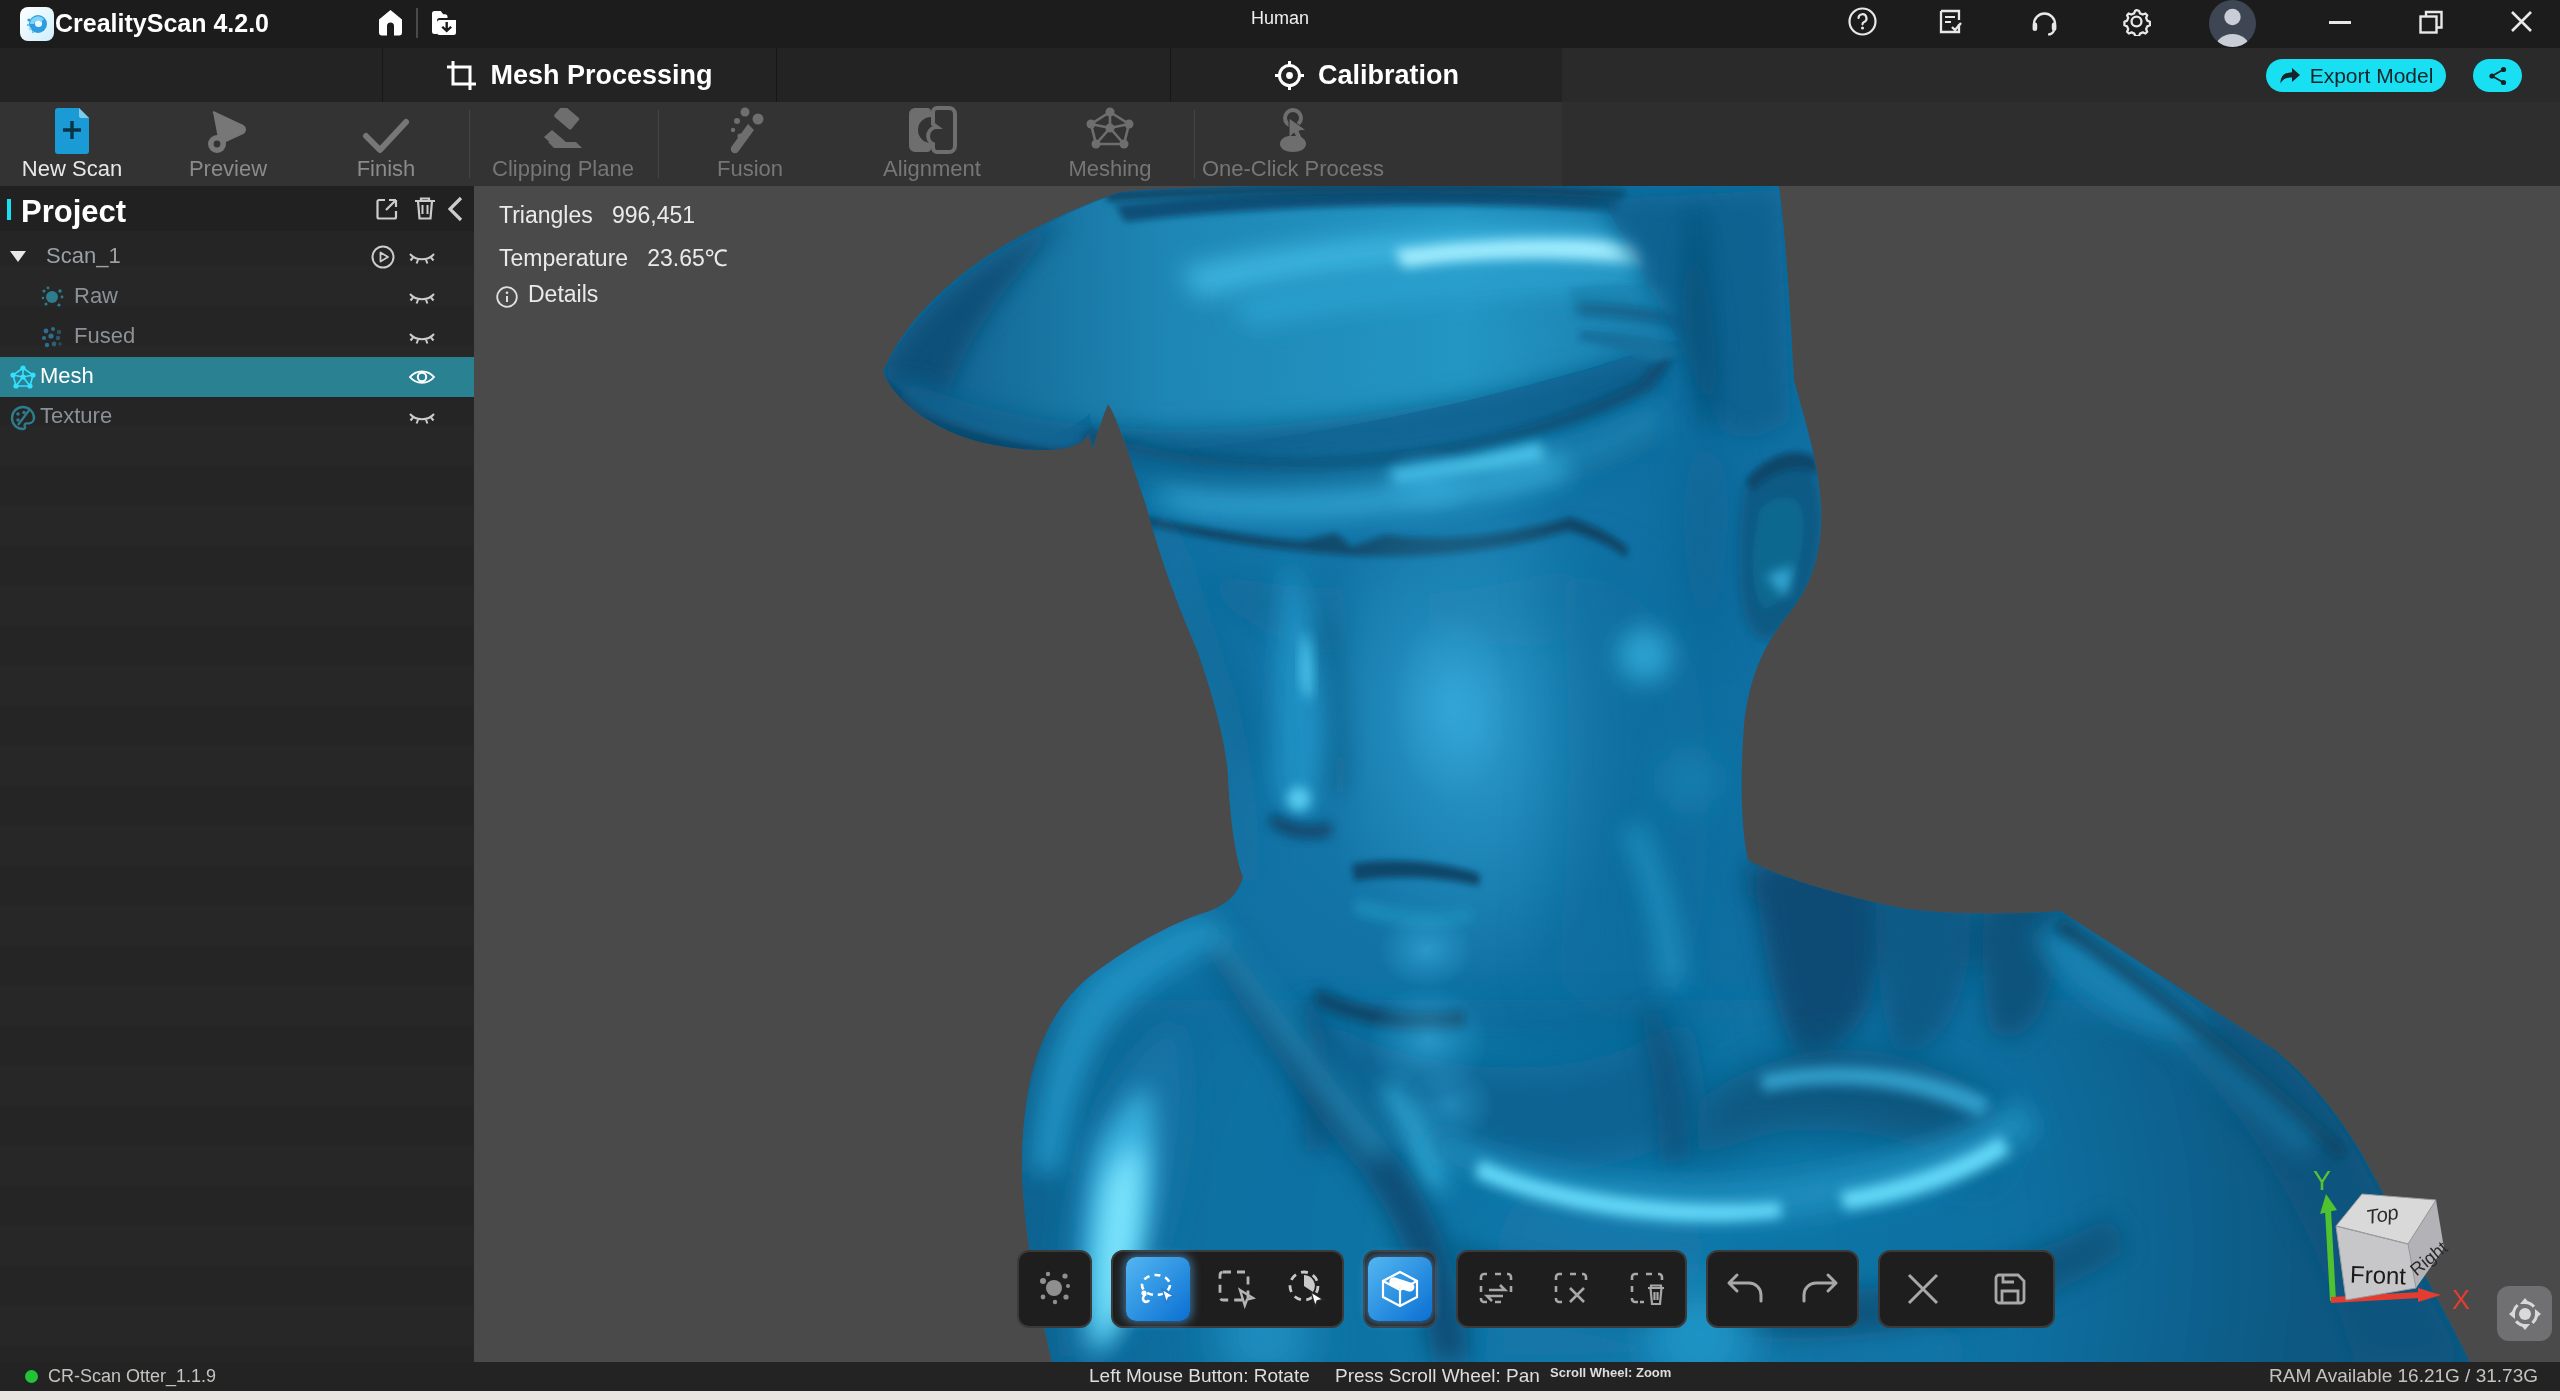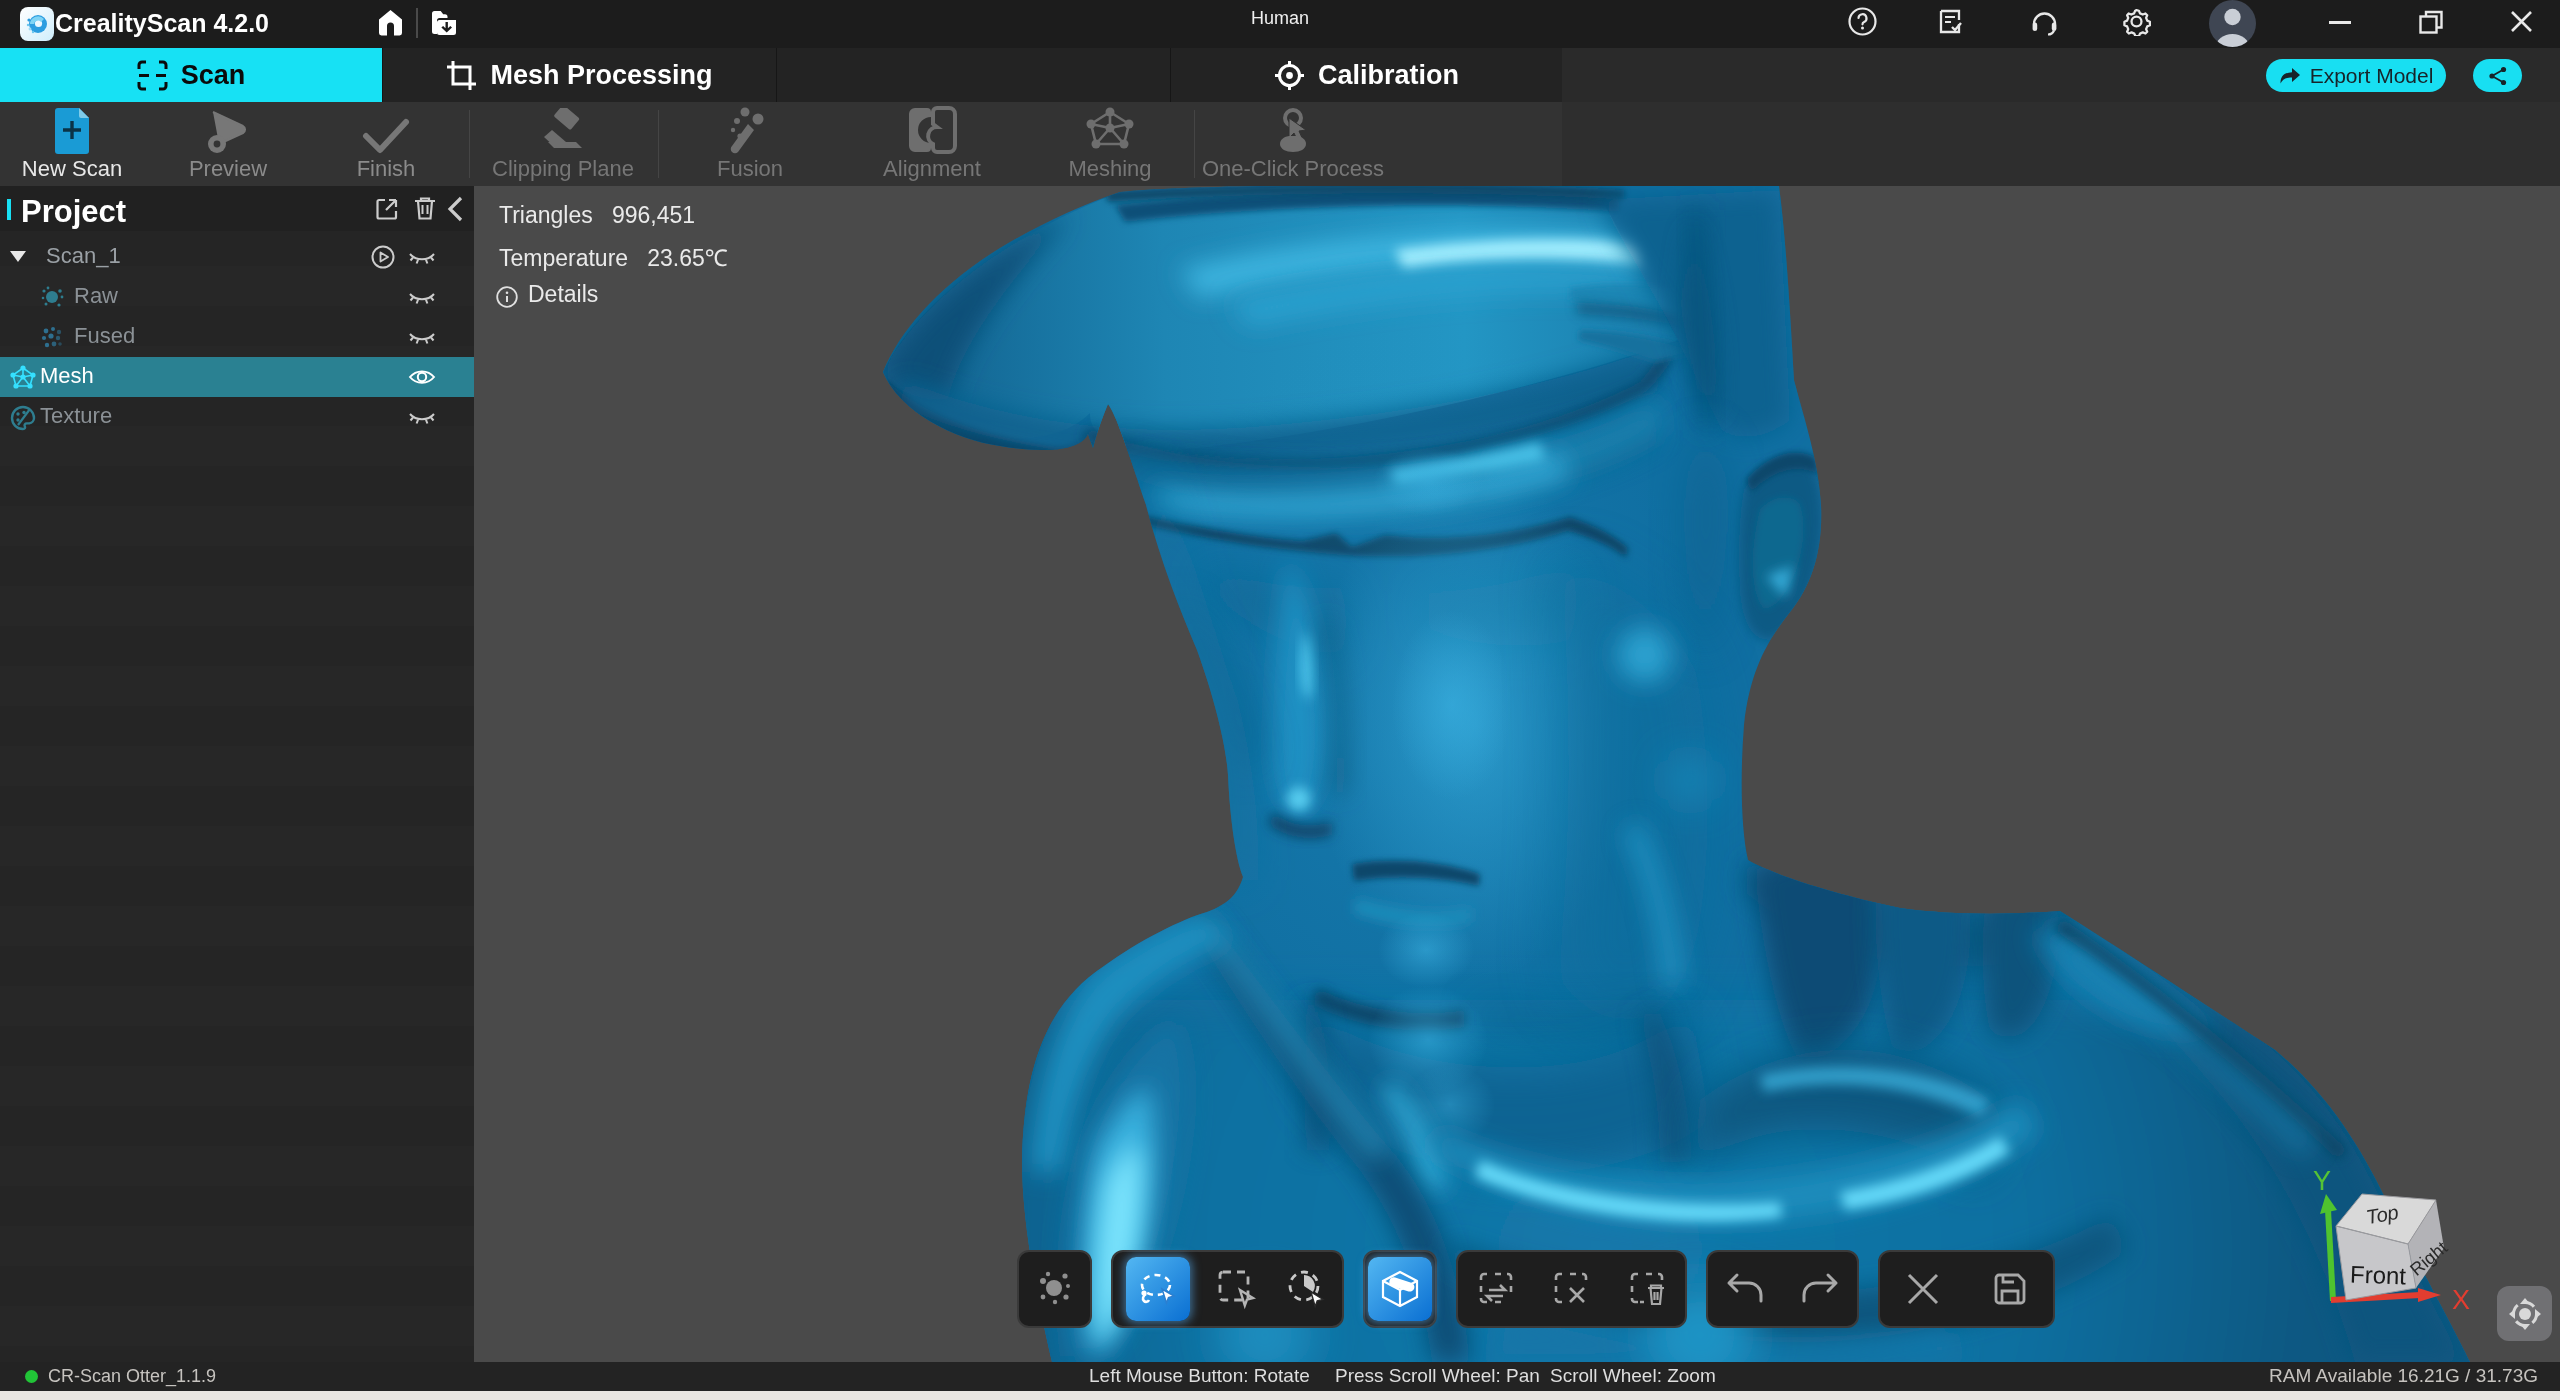--- a/index.html
+++ b/index.html
@@ -88,32 +88,20 @@
   <svg class="abs" style="left:2419px;top:10px;" width="24" height="24" viewBox="0 0 24 24">
       <rect x="1.5" y="6.5" width="16" height="16" fill="none" stroke="#e8e8e8" stroke-width="2.4"></rect>
       <path d="M7 6.5 V2 h15.5 v15.5 H17.5" fill="none" stroke="#e8e8e8" stroke-width="2.4"></path>
     </svg>
   <svg class="abs" style="left:2510px;top:10px;" width="23" height="23" viewBox="0 0 23 23">
       <path d="M2 2 L21 21 M21 2 L2 21" stroke="#e8e8e8" stroke-width="2.6"></path>
     </svg>
 </div>
 
 <div id="tabs">
-  <div class="tab" id="tabScan">
-      <svg width="31" height="31" viewBox="0 0 31 31">
-        <g fill="none" stroke="#0b0b0b" stroke-width="3">
-          <path d="M2 9 V5 a3 3 0 0 1 3-3 H9"></path>
-          <path d="M22 2 h4 a3 3 0 0 1 3 3 v4"></path>
-          <path d="M29 22 v4 a3 3 0 0 1-3 3 h-4"></path>
-          <path d="M9 29 H5 a3 3 0 0 1-3-3 v-4"></path>
-          <path d="M2 15.5 h10 M19 15.5 h10"></path>
-        </g>
-      </svg>
-      <span>Scan</span>
-    </div>
   <div class="tab" id="tabMesh">
       <svg width="31" height="31" viewBox="0 0 31 31">
         <g fill="none" stroke="#ffffff" stroke-width="3">
           <path d="M7 1 v23 h23"></path>
           <path d="M1 7 h23 v23"></path>
         </g>
       </svg>
       <span>Mesh Processing</span>
     </div>
   <div class="tab" id="tabCal">
@@ -656,16 +644,16 @@
         <circle cx="20" cy="20" r="11.5" fill="none" stroke="#f2f2f2" stroke-width="3" stroke-dasharray="10 8"></circle>
       </svg>
 </div>
 </div>
 
 <div id="statusbar">
   <div class="abs" style="left:25px;top:8px;width:13px;height:13px;border-radius:50%;background:#21c437;"></div>
   <div id="stext" class="abs" style="left:48px;top:4px;font-size:18px;">CR-Scan Otter_1.1.9</div>
   <div id="stext" class="abs" style="left:1089px;top:3px;color:#dedede;font-size:19px;">Left Mouse Button: Rotate</div>
   <div id="stext" class="abs" style="left:1335px;top:3px;color:#dedede;font-size:19px;">Press Scroll Wheel: Pan</div>
-  <div id="stext" class="abs" style="left:1550px;top:3px;color:#dedede;font-size:19px;">Scroll Wheel: Zoom</div>
+  <div id="stext" class="abs" style="left:1550px;top:3px;color:#dedede;font-size:13px;font-weight:bold;">Scroll Wheel: Zoom</div>
   <div id="stext" class="abs" style="left:2170px;top:3px;width:368px;text-align:right;font-size:19px;">RAM Available 16.21G / 31.73G</div>
 </div>
 <div id="bottomstrip"></div>
 
 </body></html>

